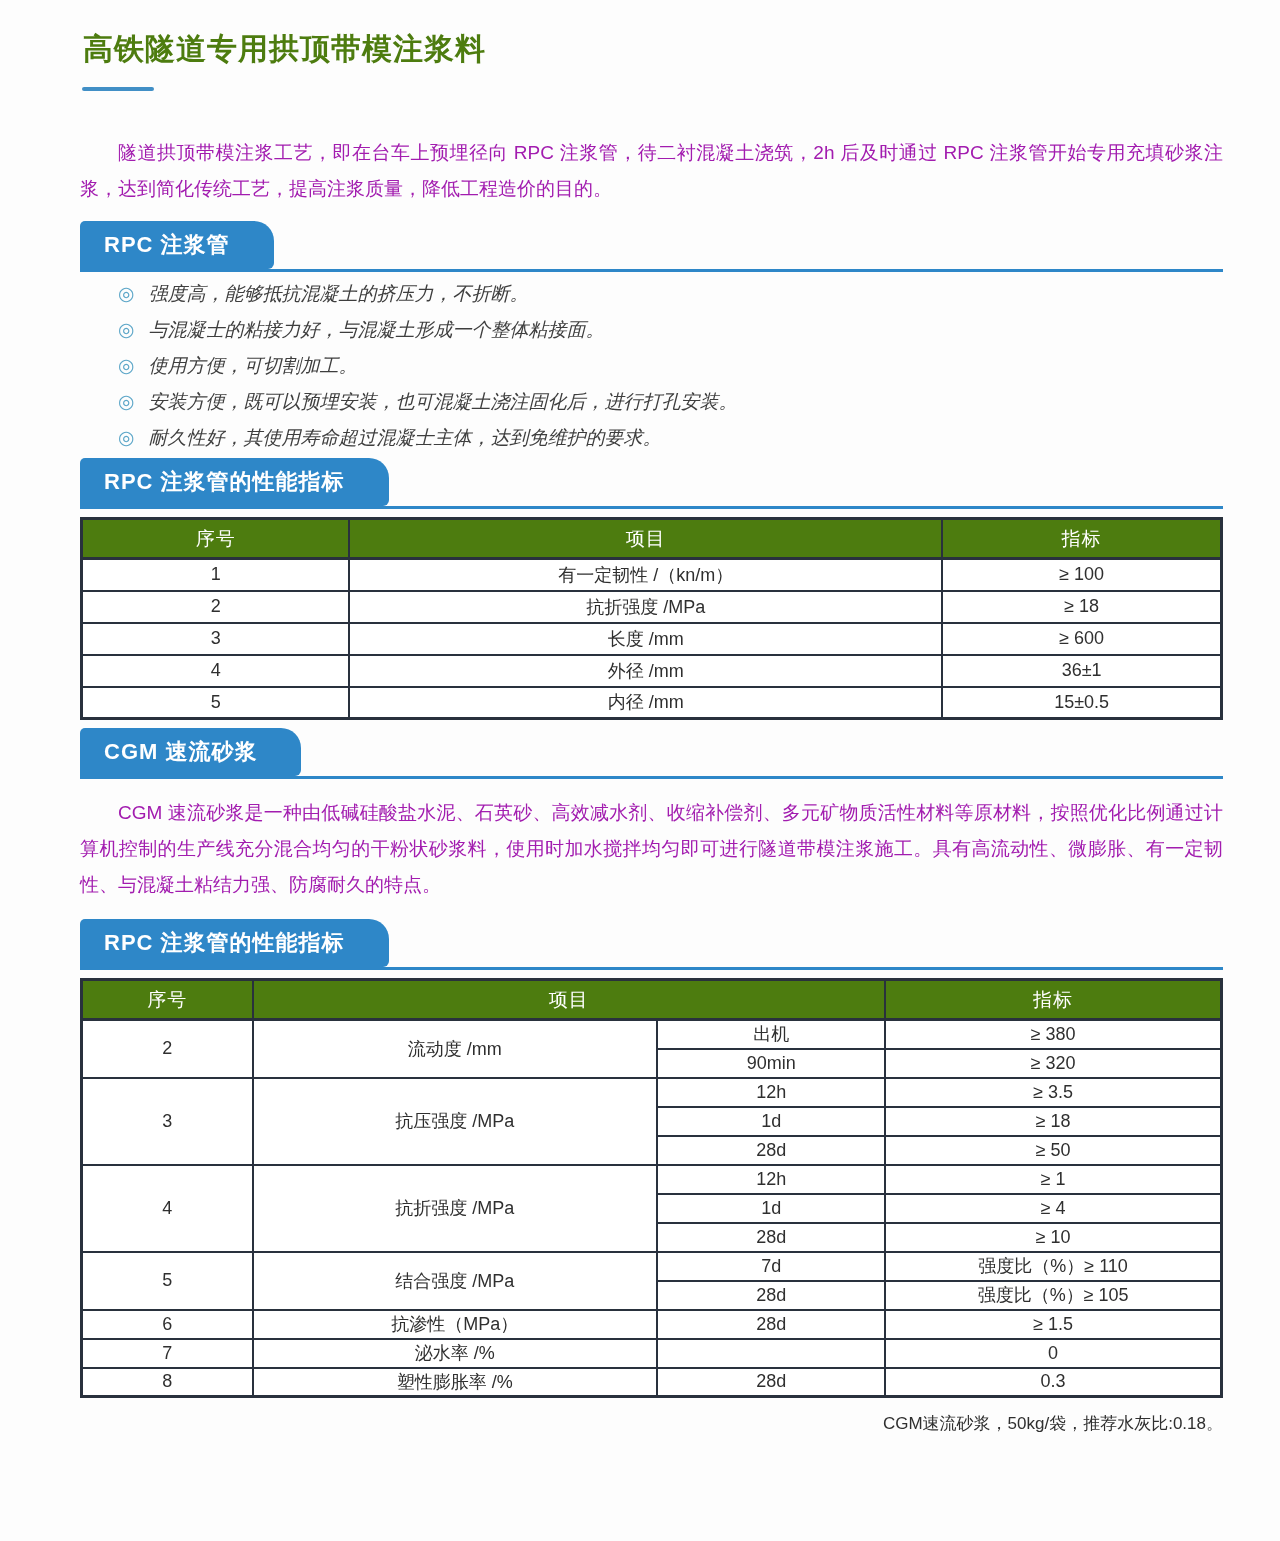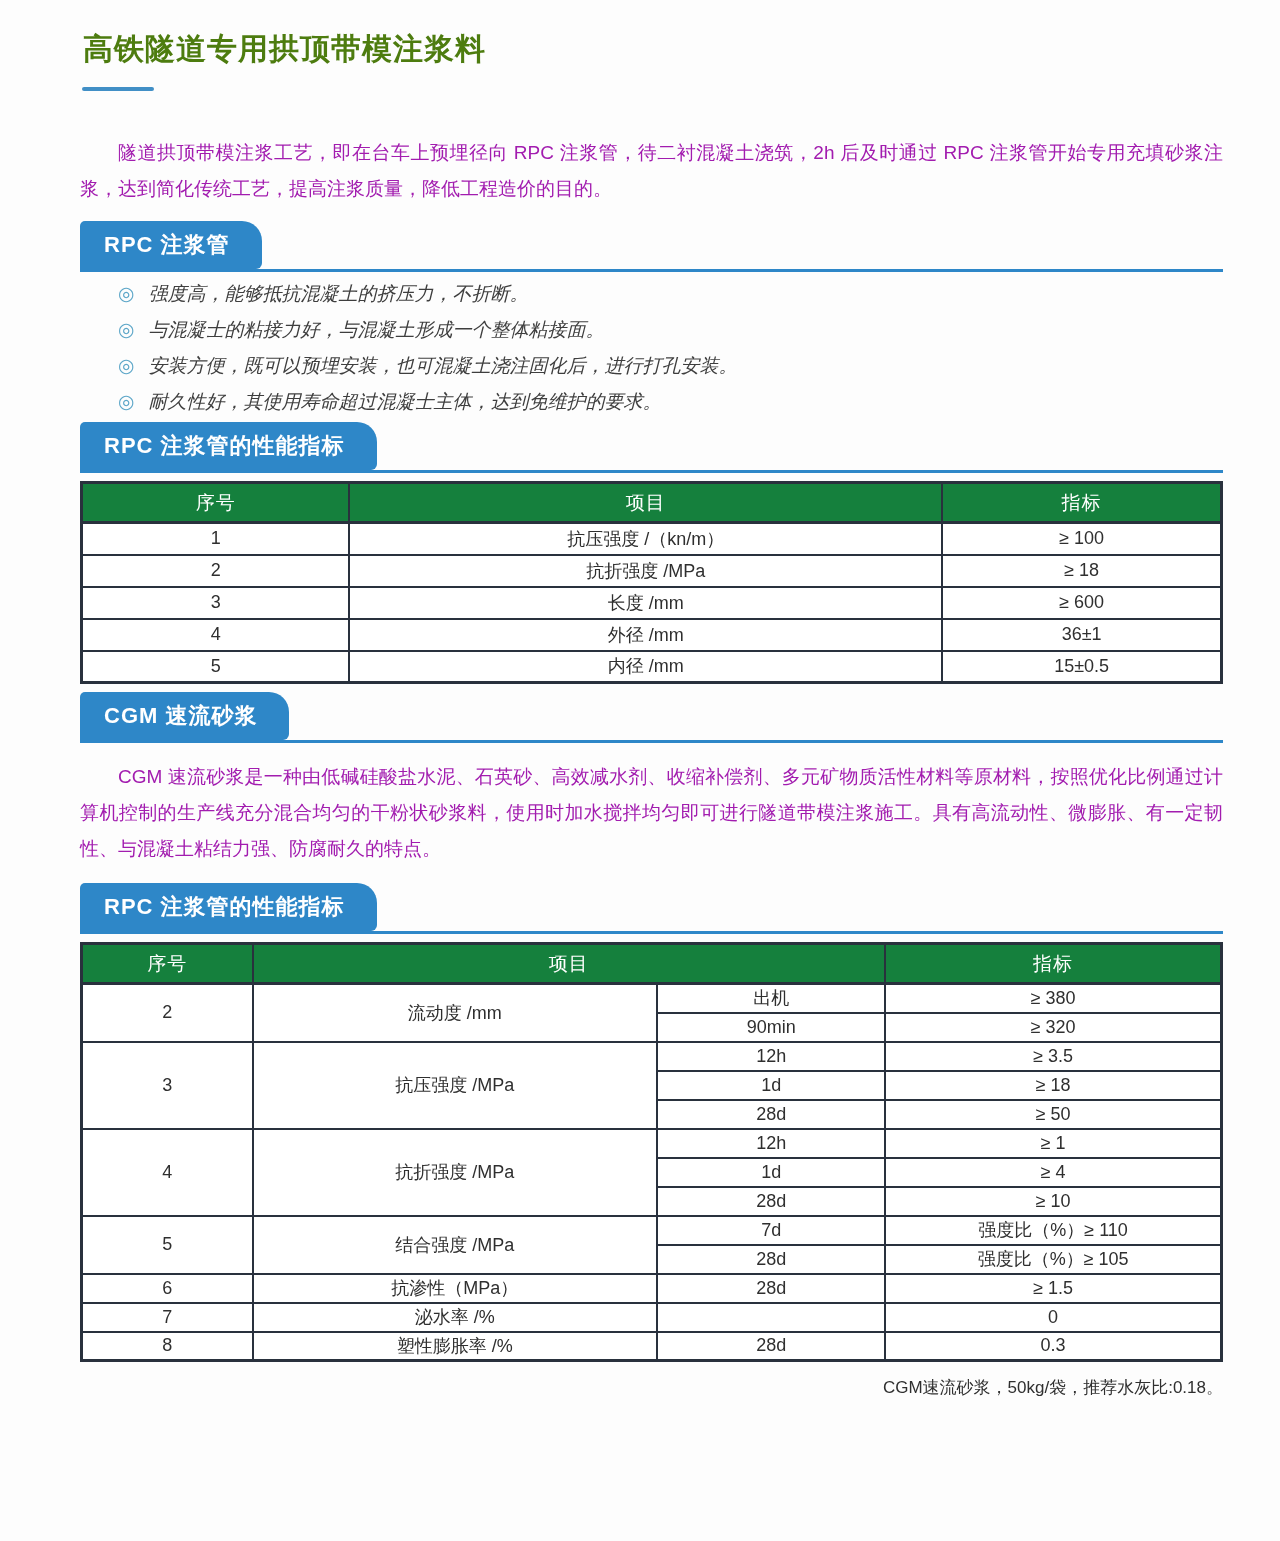--- a/index.html
+++ b/index.html
@@ -33,35 +33,35 @@
     font-size: 0;
   }
   .badge-row.b1 { margin-top: 14px; }
   .badge-row.b2 { margin-top: 2px; }
   .badge-row.b3 { margin-top: 8px; }
   .badge-row.b4 { margin-top: 16px; }
   .badge {
     display: inline-block;
     background: #2e87c8; color: #ffffff;
     font-size: 22px; font-weight: bold; letter-spacing: 1px;
-    padding: 9px 32px 9px 24px;
+    padding: 9px 44px 9px 24px;
     border-radius: 5px 20px 6px 0;
   }
 
   ul.bullets { margin: 4px 0 0 0; padding: 0 0 0 38px; list-style: none; }
   ul.bullets li { font-size: 19px; line-height: 36px; color: #3e3e3e; font-style: italic; }
   .bullet-icon { color: #5ca6c8; margin-right: 14px; font-size: 19px; }
 
   table.spec {
     width: 100%; border-collapse: collapse;
     border: 3px solid #29313d;
     table-layout: fixed;
   }
   table.spec th {
-    background: #15803d; color: #ffffff;
+    background: #4d7c0f; color: #ffffff;
     font-size: 19px; font-weight: normal; letter-spacing: 1px;
     height: 40px; border: 2px solid #29313d; border-bottom-width: 3px;
     text-align: center;
   }
   table.spec td {
     border: 2px solid #29313d; text-align: center;
     font-size: 18px; color: #2f2f2f; background: #ffffff;
   }
   table.t1 { margin-top: 8px; }
   table.t1 td { height: 32px; }
@@ -82,20 +82,21 @@
 
   <p class="para intro">隧道拱顶带模注浆工艺，即在台车上预埋径向 RPC 注浆管，待二衬混凝土浇筑，2h 后及时通过 RPC 注浆管开始专用充填砂浆注浆，达到简化传统工艺，提高注浆质量，降低工程造价的目的。</p>
 
   <div class="badge-row b1">
     <span class="badge">RPC 注浆管</span>
   </div>
 
   <ul class="bullets">
     <li><span class="bullet-icon">◎</span><span>强度高，能够抵抗混凝土的挤压力，不折断。</span></li>
     <li><span class="bullet-icon">◎</span><span>与混凝士的粘接力好，与混凝土形成一个整体粘接面。</span></li>
+    <li><span class="bullet-icon">◎</span><span>使用方便，可切割加工。</span></li>
     <li><span class="bullet-icon">◎</span><span>安装方便，既可以预埋安装，也可混凝土浇注固化后，进行打孔安装。</span></li>
     <li><span class="bullet-icon">◎</span><span>耐久性好，其使用寿命超过混凝士主体，达到免维护的要求。</span></li>
   </ul>
 
   <div class="badge-row b2">
     <span class="badge">RPC 注浆管的性能指标</span>
   </div>
 
   <table class="spec t1">
     <colgroup>
@@ -106,21 +107,21 @@
     <thead>
       <tr>
         <th>序号</th>
         <th>项目</th>
         <th>指标</th>
       </tr>
     </thead>
     <tbody>
       <tr>
         <td class="g">1</td>
-        <td class="g">抗压强度 /（kn/m）</td>
+        <td class="g">有一定韧性 /（kn/m）</td>
         <td class="g">≥ 100</td>
       </tr>
       <tr>
         <td class="w">2</td>
         <td class="w">抗折强度 /MPa</td>
         <td class="w">≥ 18</td>
       </tr>
       <tr>
         <td class="g">3</td>
         <td class="g">长度 /mm</td>

